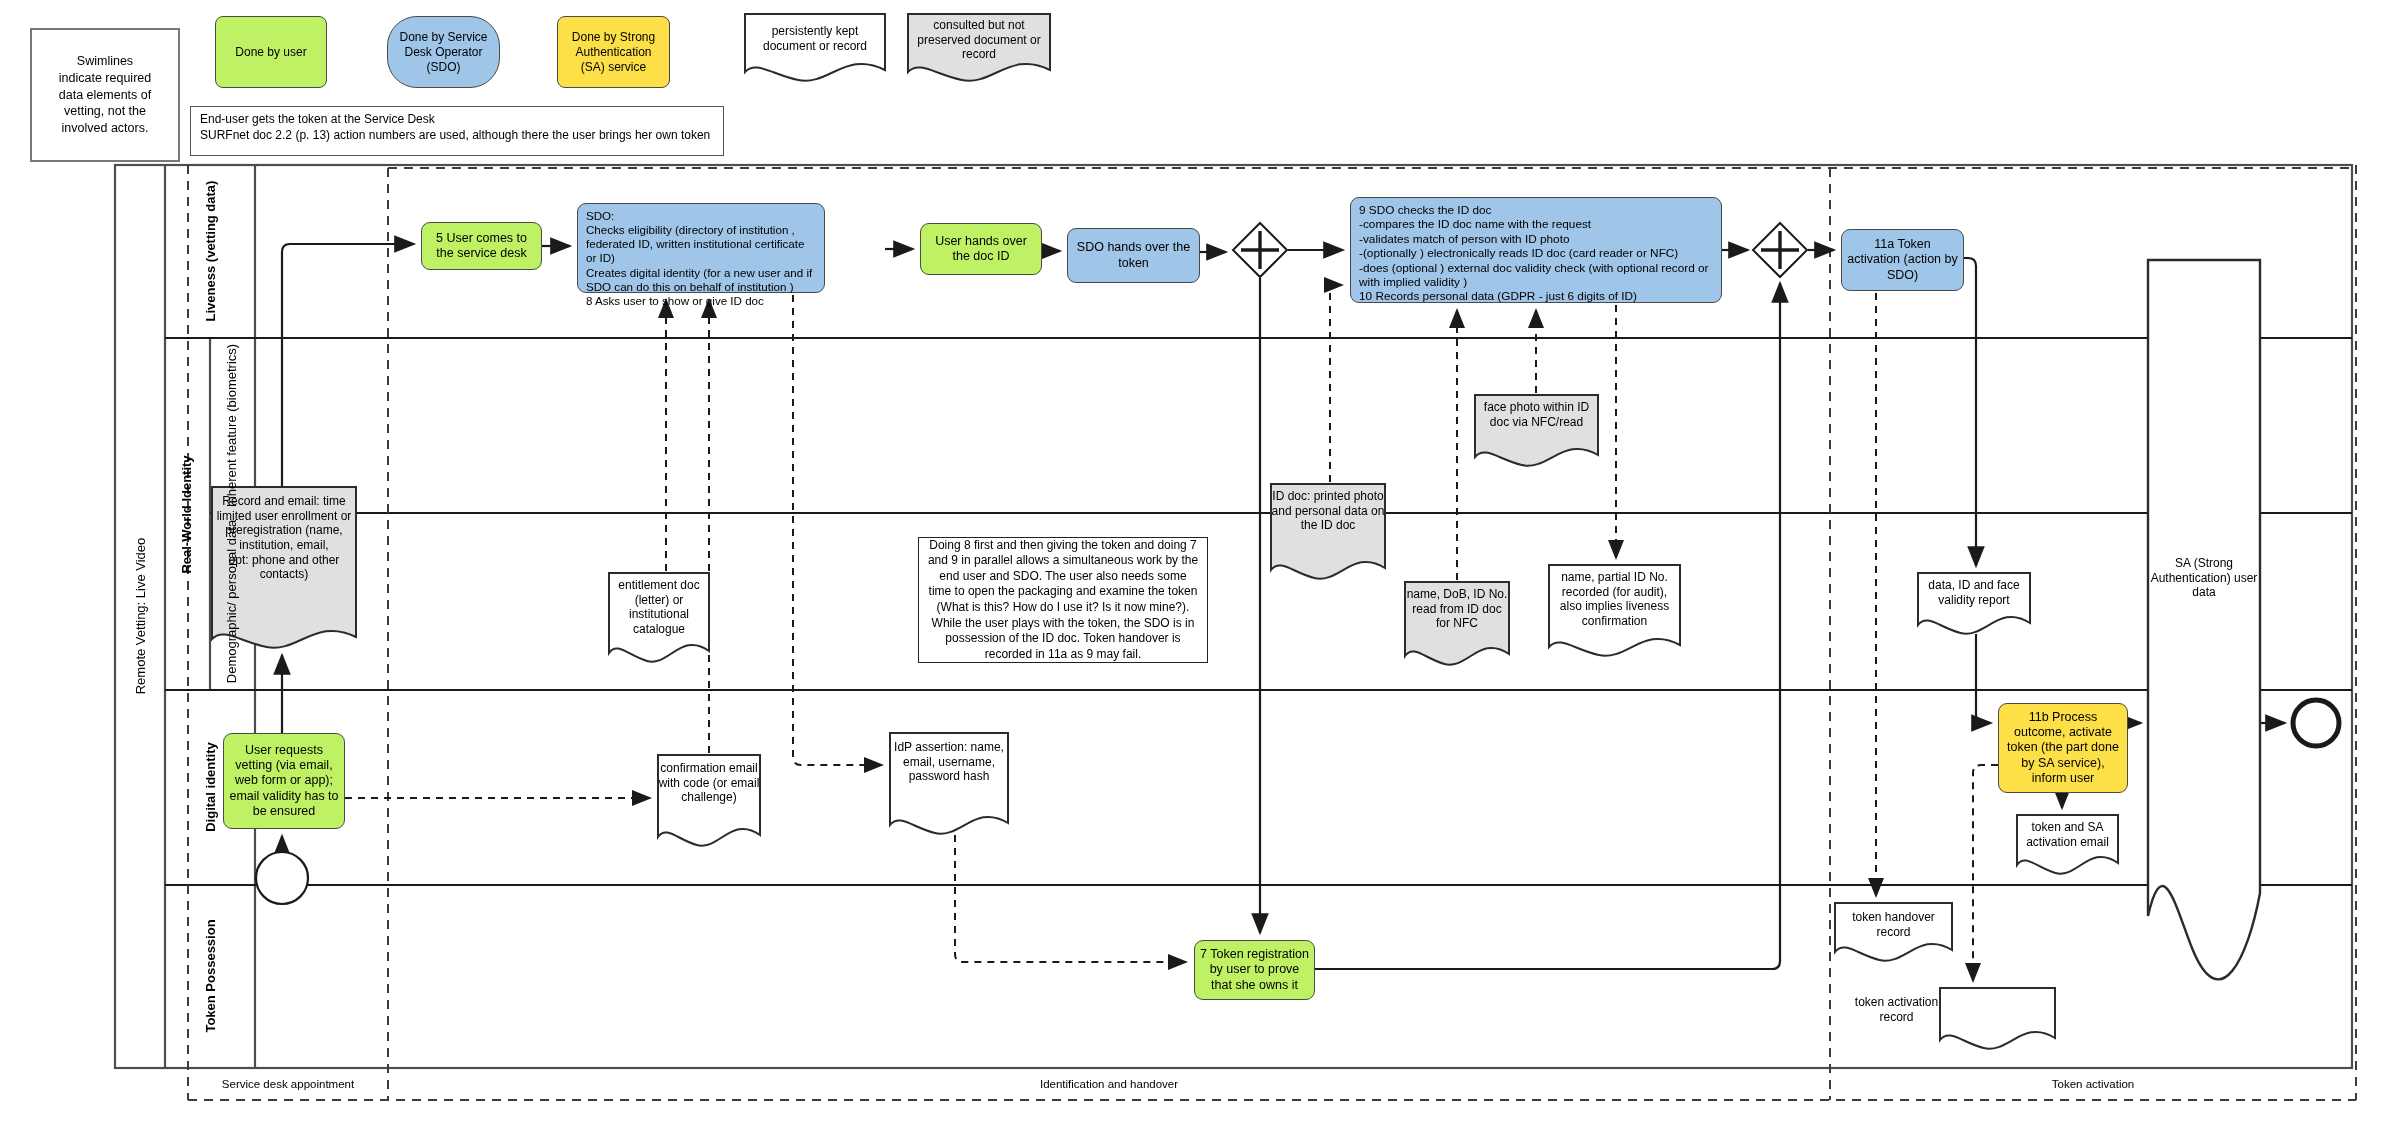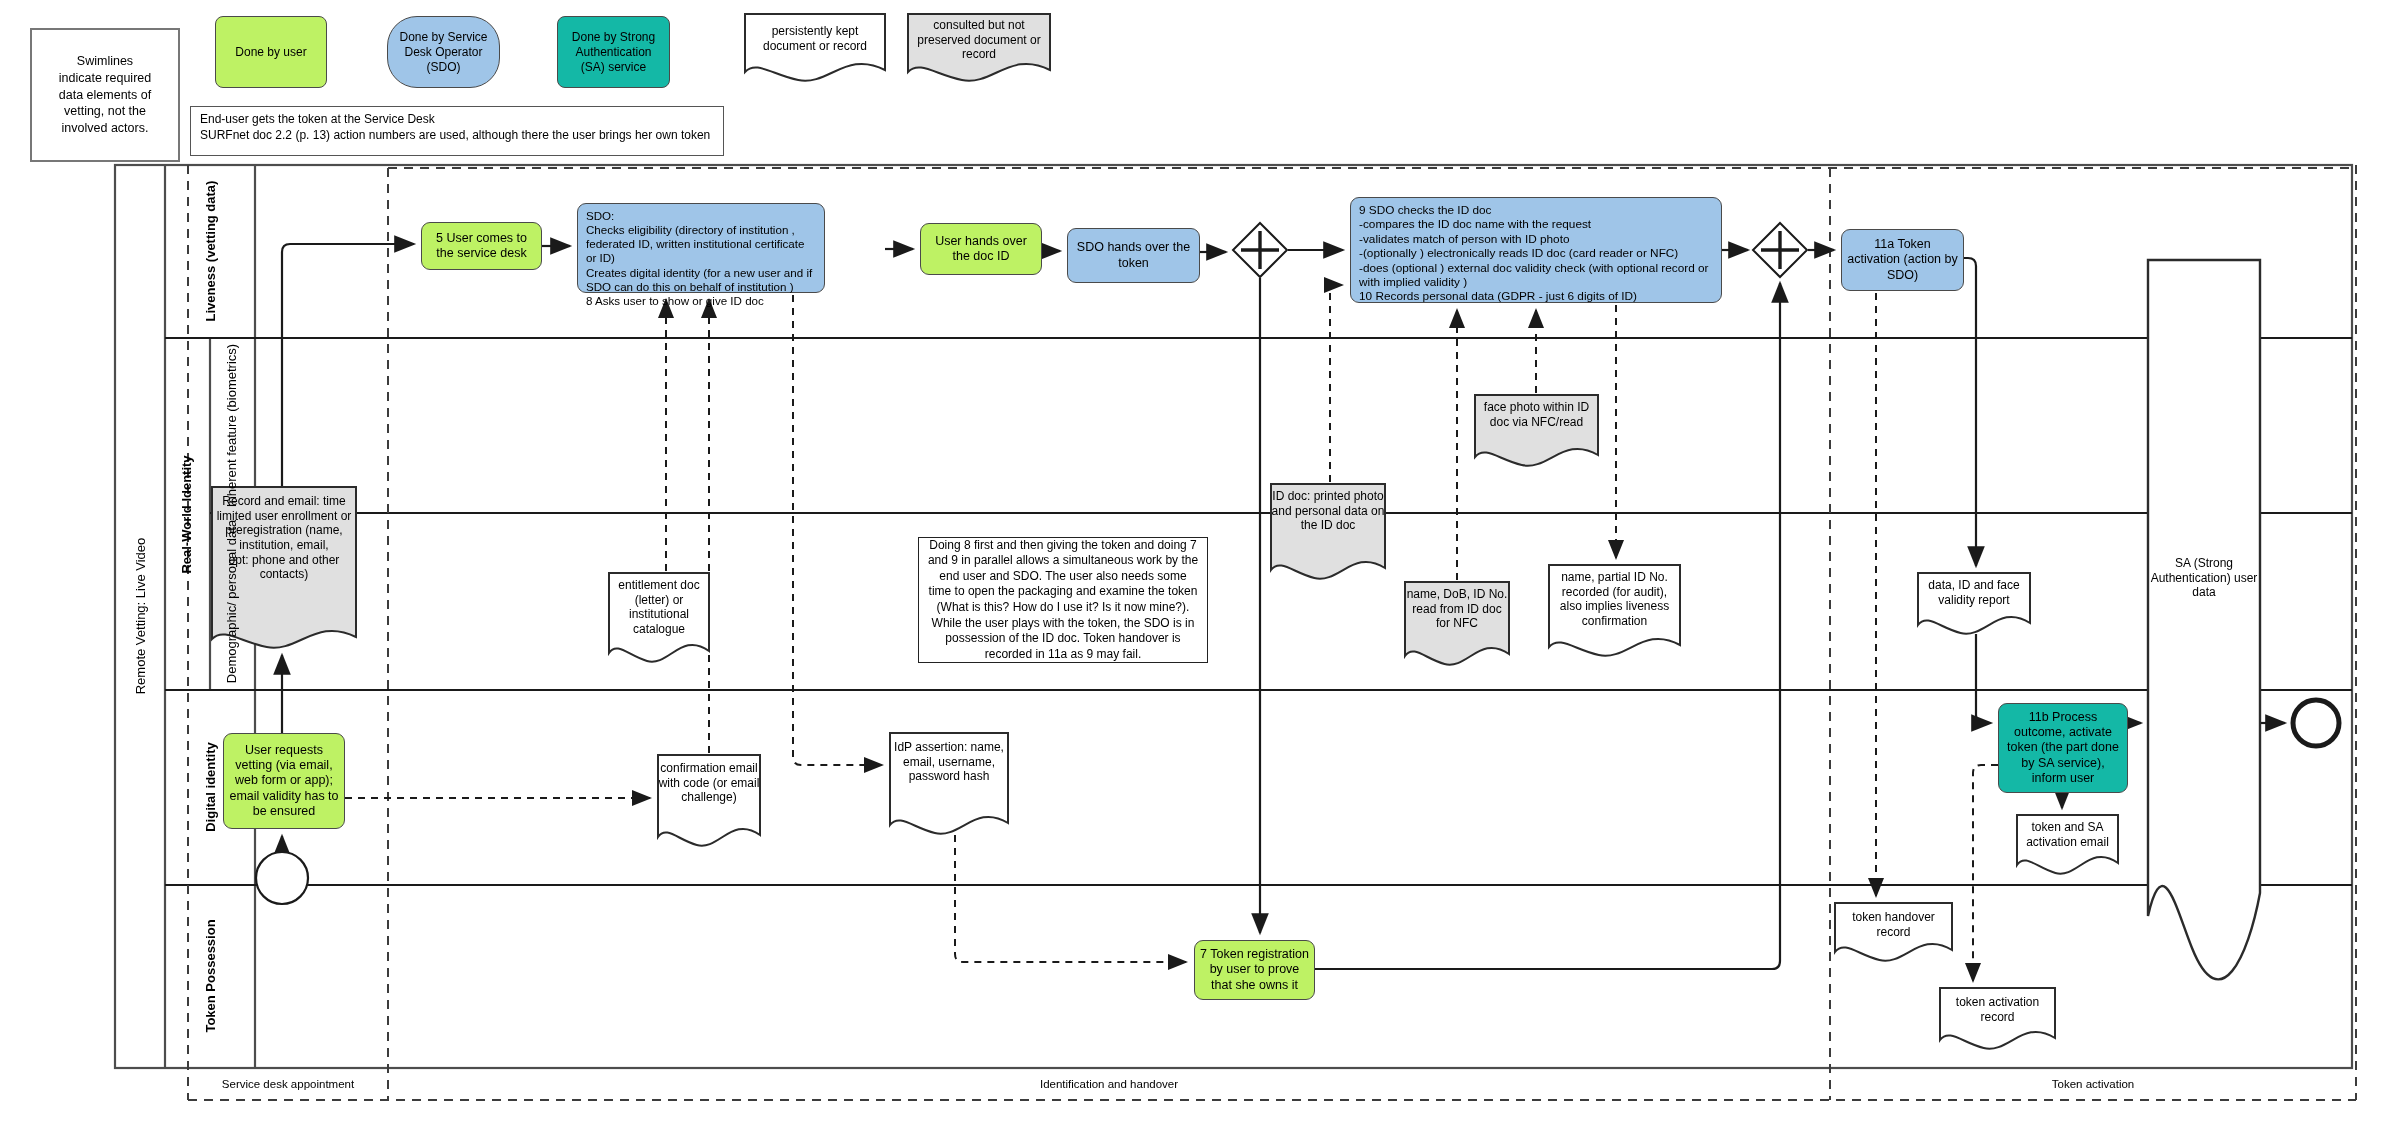--- a/index.html
+++ b/index.html
@@ -7,21 +7,21 @@
           font-family:"Liberation Sans",sans-serif;color:#000;overflow:hidden;}
   svg#wires{position:absolute;left:0;top:0;width:2381px;height:1122px;}
   .abs{position:absolute;box-sizing:border-box;}
   .task{border:1.6px solid #4a4a4a;border-radius:9px;display:flex;align-items:center;
         justify-content:center;text-align:center;font-size:12.5px;line-height:1.22;
         padding:3px 5px;white-space:pre-line;z-index:3;}
   .task.left{justify-content:flex-start;text-align:left;align-items:flex-start;
         padding:5px 8px;font-size:12px;}
   .yellow{background:#bef264;}
   .blue{background:#9FC5E8;}
-  .green{background:#14b8a6;}
+  .green{background:#fde047;}
   .notebox{border:1.6px solid #222;background:#fff;display:flex;align-items:center;
         justify-content:center;text-align:center;font-size:12px;line-height:1.3;
         padding:4px 8px;white-space:pre-line;z-index:3;}
   .doclabel{display:flex;align-items:flex-start;justify-content:center;text-align:center;
         font-size:12px;line-height:1.22;white-space:pre-line;z-index:4;pointer-events:none;}
   .vlabel{display:flex;align-items:center;justify-content:center;text-align:center;
         transform:rotate(-90deg);font-size:13px;line-height:1.15;z-index:2;white-space:pre-line;}
   .bold{font-weight:bold;}
   .legendbox{border:1.5px solid #4a4a4a;border-radius:8px;display:flex;align-items:center;
         justify-content:center;text-align:center;font-size:12px;line-height:1.25;
@@ -184,16 +184,16 @@
   <div class="abs doclabel" style="left:609px;top:578px;width:100px;">entitlement doc (letter) or institutional catalogue</div>
   <div class="abs doclabel" style="left:658px;top:761px;width:102px;">confirmation email with code (or email challenge)</div>
   <div class="abs doclabel" style="left:890px;top:740px;width:118px;">IdP assertion: name, email, username, password hash</div>
   <div class="abs doclabel" style="left:1271px;top:489px;width:114px;">ID doc: printed photo and personal data on the ID doc</div>
   <div class="abs doclabel" style="left:1405px;top:587px;width:104px;">name, DoB, ID No. read from ID doc for NFC</div>
   <div class="abs doclabel" style="left:1475px;top:400px;width:123px;">face photo within ID doc via NFC/read</div>
   <div class="abs doclabel" style="left:1551px;top:570px;width:127px;">name, partial ID No. recorded (for audit), also implies liveness confirmation</div>
   <div class="abs doclabel" style="left:1918px;top:578px;width:112px;">data, ID and face validity report</div>
   <div class="abs doclabel" style="left:2017px;top:820px;width:101px;">token and SA activation email</div>
   <div class="abs doclabel" style="left:1835px;top:910px;width:117px;">token handover record</div>
-  <div class="abs doclabel" style="left:1940px;top:995px;width:115px;">token activation record</div>
+  <div class="abs doclabel" style="left:1839px;top:995px;width:115px;">token activation record</div>
   <div class="abs doclabel" style="left:2150px;top:556px;width:108px;">SA (Strong Authentication) user data</div>
 
 </div>
 
 </body></html>

